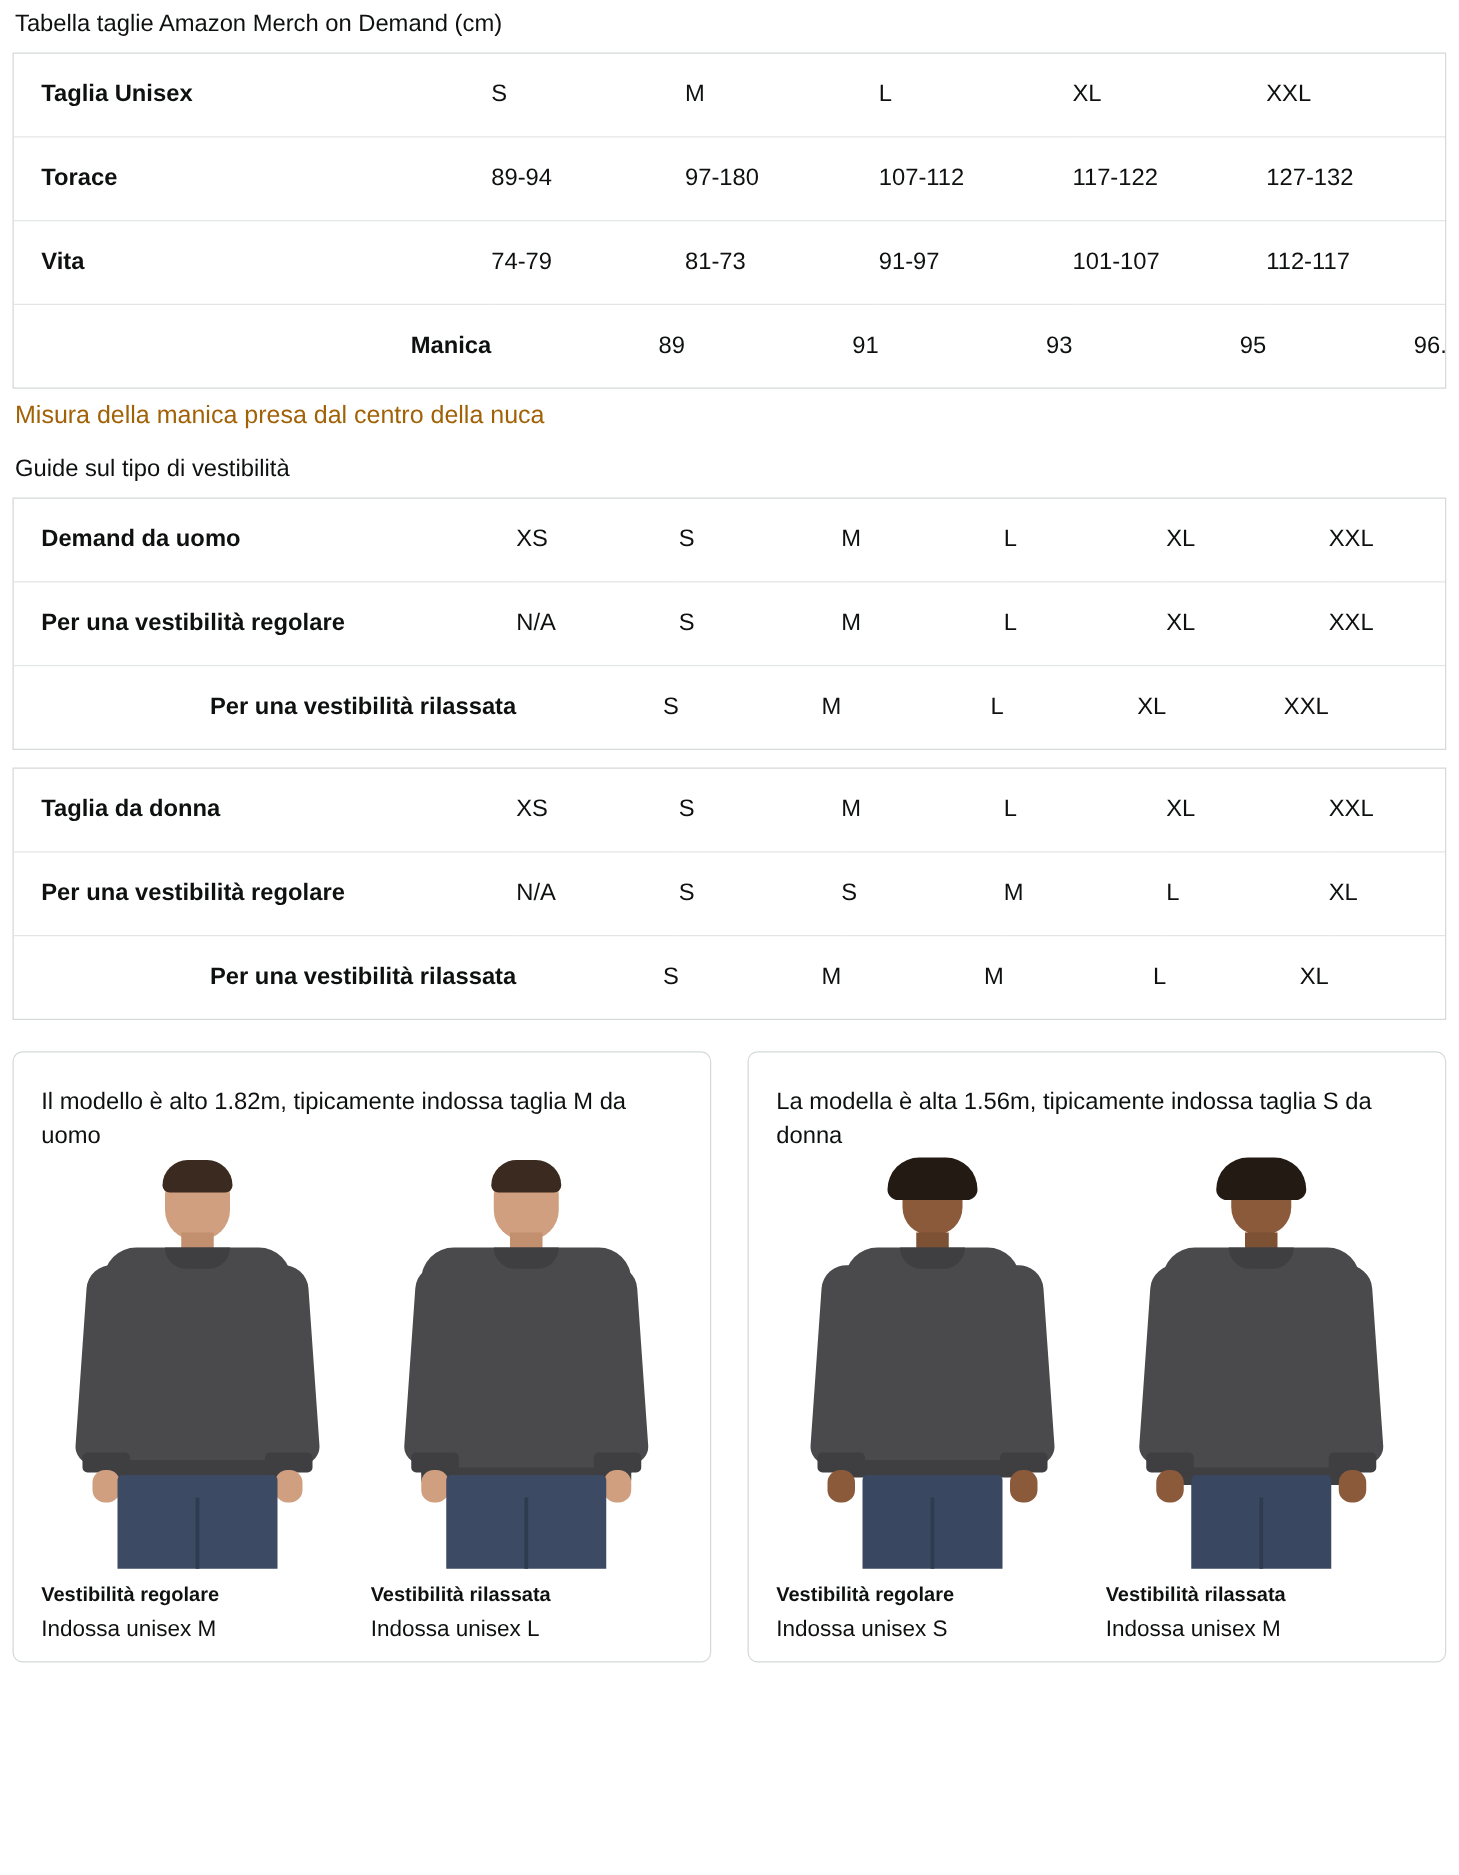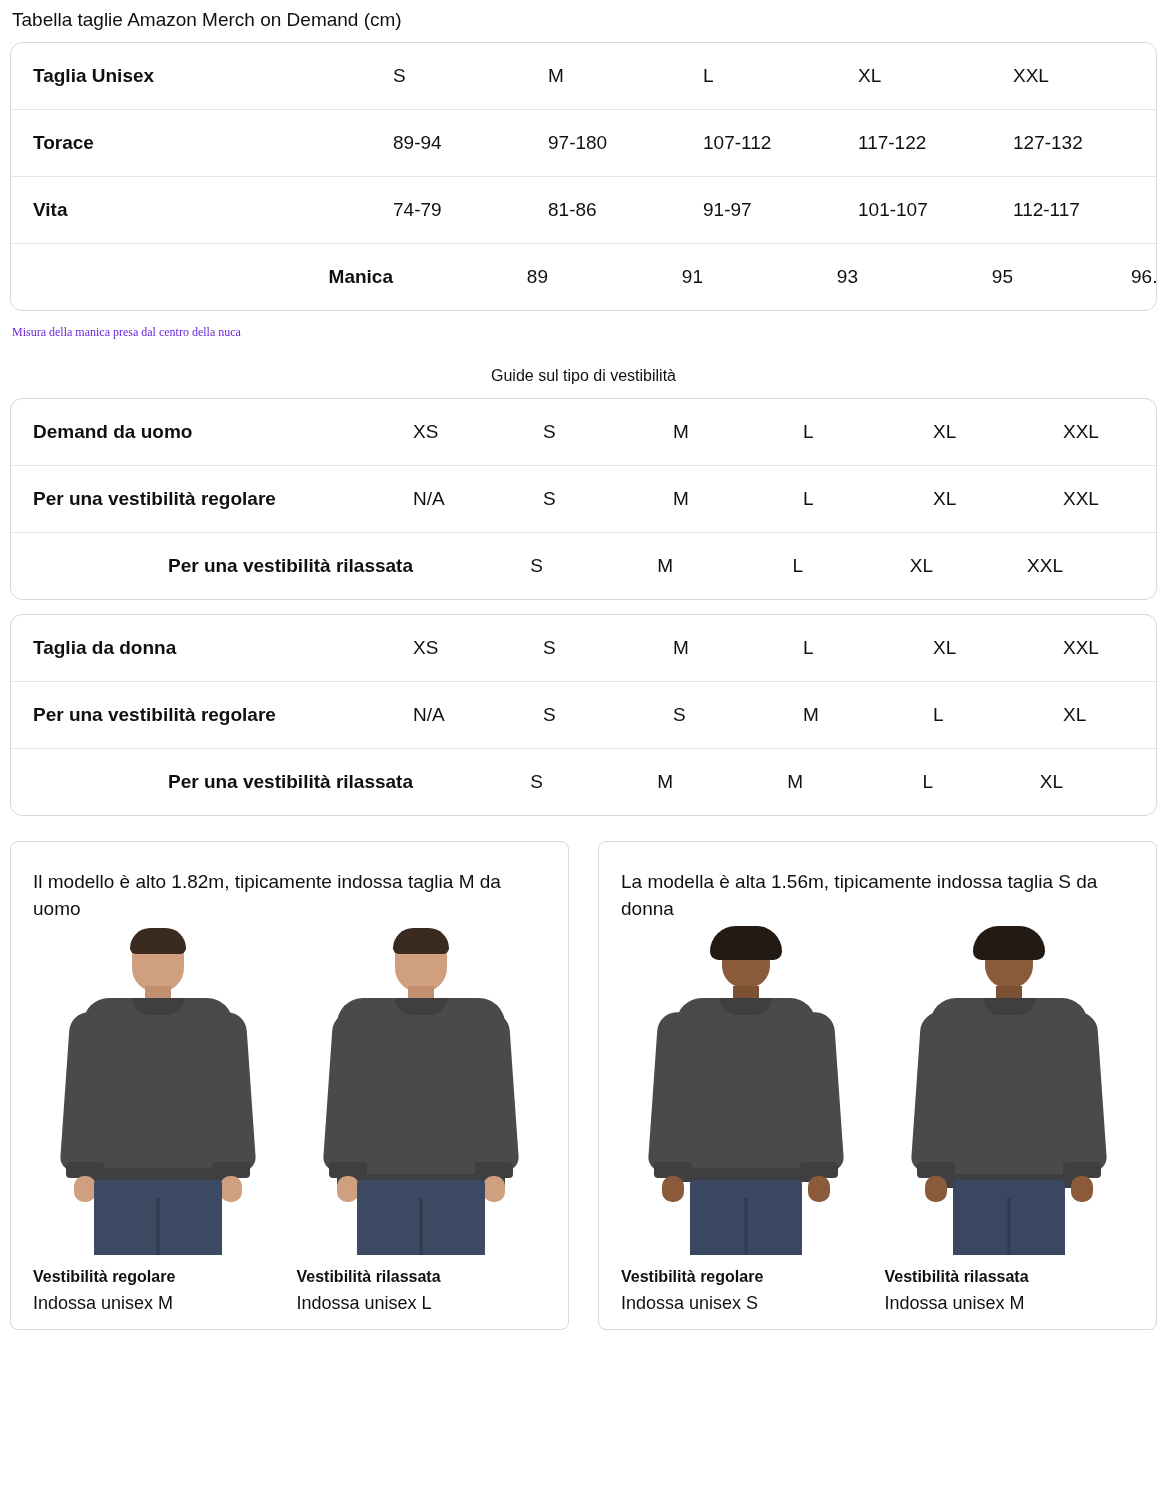--- a/index.html
+++ b/index.html
@@ -22,21 +22,21 @@
     padding: 0 10px;
   }
   .doc-title {
     font-size: 19px;
     line-height: 24px;
     padding: 8px 2px 10px 2px;
     color: #0f1111;
   }
   .card {
     border: 1px solid #d5d9d9;
-    border-radius: 12px;
+    border-radius: 0;
     overflow: hidden;
     background: #fff;
   }
   table {
     border-collapse: collapse;
     width: 100%;
     table-layout: fixed;
   }
   td {
     font-size: 19px;
@@ -55,31 +55,29 @@
   }
   
   .t-unisex td.label { width: 360px; }
   .t-unisex td.val { width: 155px; }
 
   
   .t-fit td.label { width: 380px; }
   .t-fit td.val { width: 130px; }
 
   .note {
-    font-size: 12px;
+    font-size: 20px;
     line-height: 20px;
-    color: #6d28d9;
+    color: #a16207;
     padding: 11px 2px 0 2px;
-    font-family: Liberation Serif, serif;
   }
   .section-heading {
-    font-size: 16px;
+    font-size: 19px;
     line-height: 24px;
     padding: 22px 2px 10px 2px;
-    text-align: center;
   }
   .gap-sm { height: 14px; }
 
   
   .models-row {
     display: flex;
     gap: 29px;
     margin-top: 25px;
   }
   .model-card {
@@ -270,21 +268,21 @@
           <td class="label">Torace</td>
           <td class="val">89-94</td>
           <td class="val">97-180</td>
           <td class="val">107-112</td>
           <td class="val">117-122</td>
           <td class="val">127-132</td>
         </tr>
         <tr>
           <td class="label">Vita</td>
           <td class="val">74-79</td>
-          <td class="val">81-86</td>
+          <td class="val">81-73</td>
           <td class="val">91-97</td>
           <td class="val">101-107</td>
           <td class="val">112-117</td>
         </tr>
         <tr>
           <td class="label">Manica</td>
           <td class="val">89</td>
           <td class="val">91</td>
           <td class="val">93</td>
           <td class="val">95</td>

